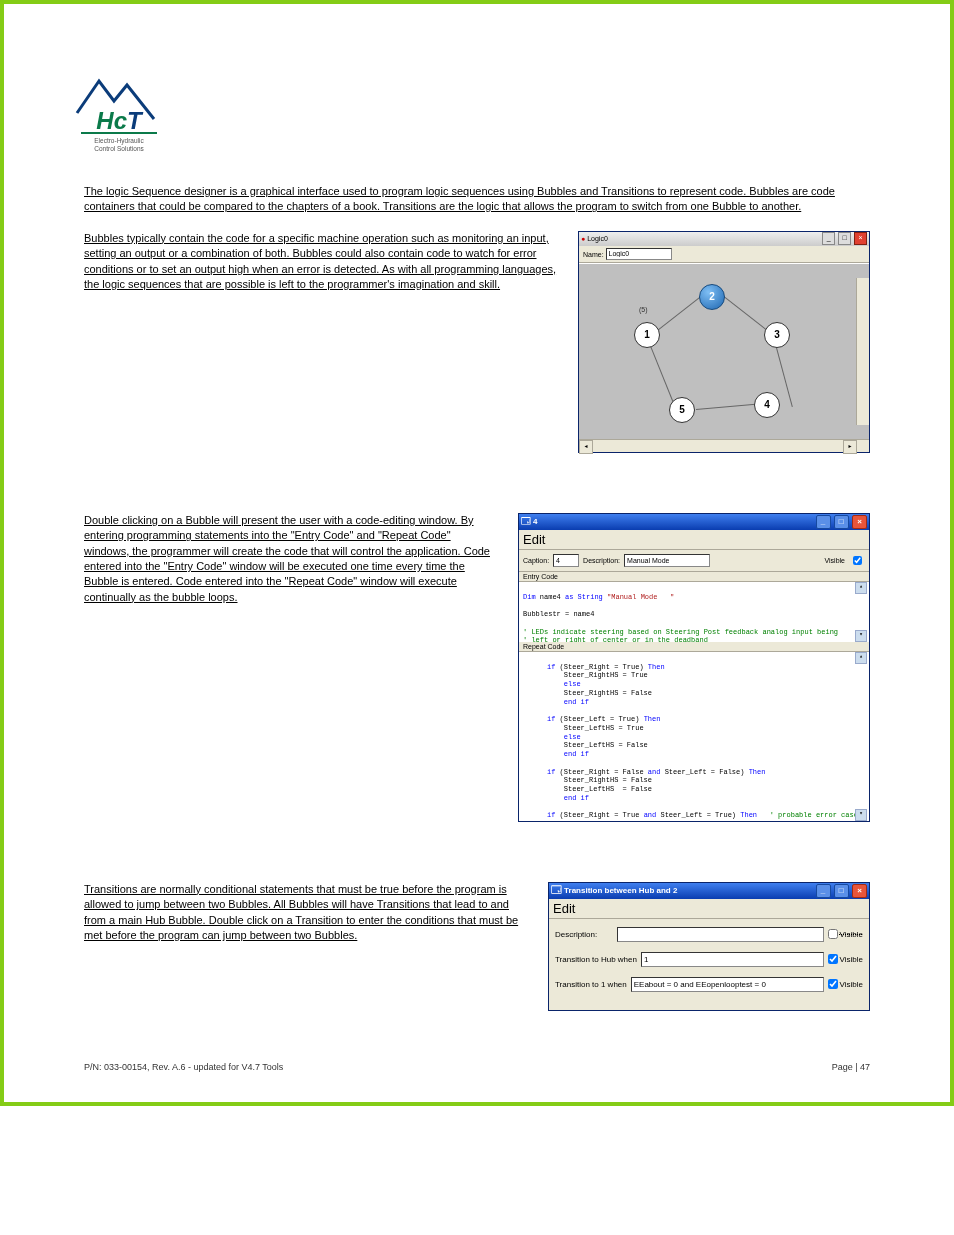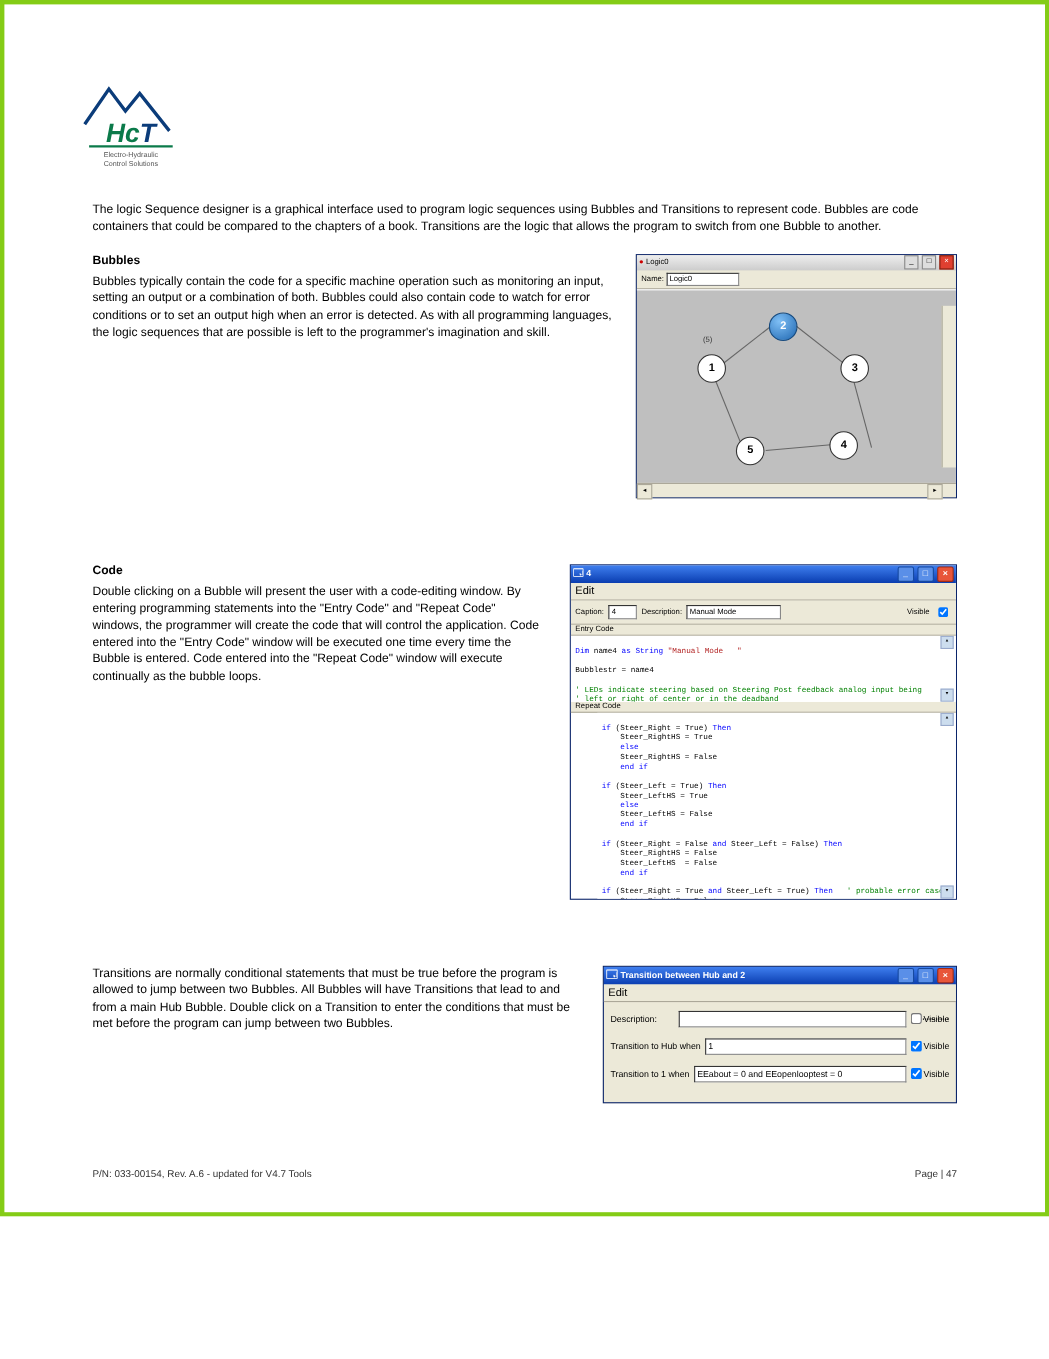--- a/index.html
+++ b/index.html
@@ -28,20 +28,21 @@
   .content {
     position: absolute;
     top: 180px;
     left: 80px;
     right: 80px;
   }
   .para {
     font-size: 11px;
     line-height: 1.4;
     margin-bottom: 16px;
+    text-decoration: underline;
   }
   .section {
     display: flex;
     align-items: flex-start;
     margin-bottom: 60px;
     gap: 20px;
   }
   .section .text {
     flex: 1;
   }
@@ -185,21 +186,21 @@
     border: 1px solid #1649a0;
     border-radius: 2px;
     margin-left: 1px;
   }
   .title-blue .btns span.close {
     background: #e8553a;
     border-color: #a02a15;
   }
   .menu-bar {
     background: #ece9d8;
-    font-size: 10px;
+    font-size: 13px;
     padding: 2px 4px;
     border-bottom: 1px solid #aca899;
   }
   .editor-form {
     background: #ece9d8;
     padding: 3px 4px;
     font-size: 7px;
     border-bottom: 1px solid #aca899;
     display: flex;
     align-items: center;
@@ -303,21 +304,20 @@
       <text x="50" y="82" text-anchor="middle" font-size="6.5" fill="#555">Control Solutions</text>
     </svg>
   </div>
 
   <div class="content">
 
     <div class="para">The logic Sequence designer is a graphical interface used to program logic sequences using Bubbles and Transitions to represent code. Bubbles are code containers that could be compared to the chapters of a book. Transitions are the logic that allows the program to switch from one Bubble to another.</div>
 
     <div class="section">
       <div class="text">
-        <div class="subhead">Bubbles</div>
         <div class="para">Bubbles typically contain the code for a specific machine operation such as monitoring an input, setting an output or a combination of both. Bubbles could also contain code to watch for error conditions or to set an output high when an error is detected. As with all programming languages, the logic sequences that are possible is left to the programmer's imagination and skill.</div>
       </div>
       <div class="diagram-window" style="position:relative;">
         <div class="title-red">
           <span><span style="color:#c00;">●</span> <span>Logic0</span></span>
           <span class="btns">
             <span>_</span>
             <span>□</span>
             <span class="close">×</span>
           </span>
@@ -344,21 +344,20 @@
         </div>
         <div class="scrollbar-h">
           <div class="scroll-btn" style="left:0;">◂</div>
           <div class="scroll-btn" style="right:12px;">▸</div>
         </div>
       </div>
     </div>
 
     <div class="section">
       <div class="text">
-        <div class="subhead">Code</div>
         <div class="para">Double clicking on a Bubble will present the user with a code-editing window. By entering programming statements into the "Entry Code" and "Repeat Code" windows, the programmer will create the code that will control the application. Code entered into the "Entry Code" window will be executed one time every time the Bubble is entered. Code entered into the "Repeat Code" window will execute continually as the bubble loops.</div>
       </div>
       <div class="editor-window">
         <div class="title-blue">
           <span><span style="font-size:9px;">🗔</span> <span>4</span></span>
           <span class="btns">
             <span>_</span>
             <span>□</span>
             <span class="close">×</span>
           </span>

